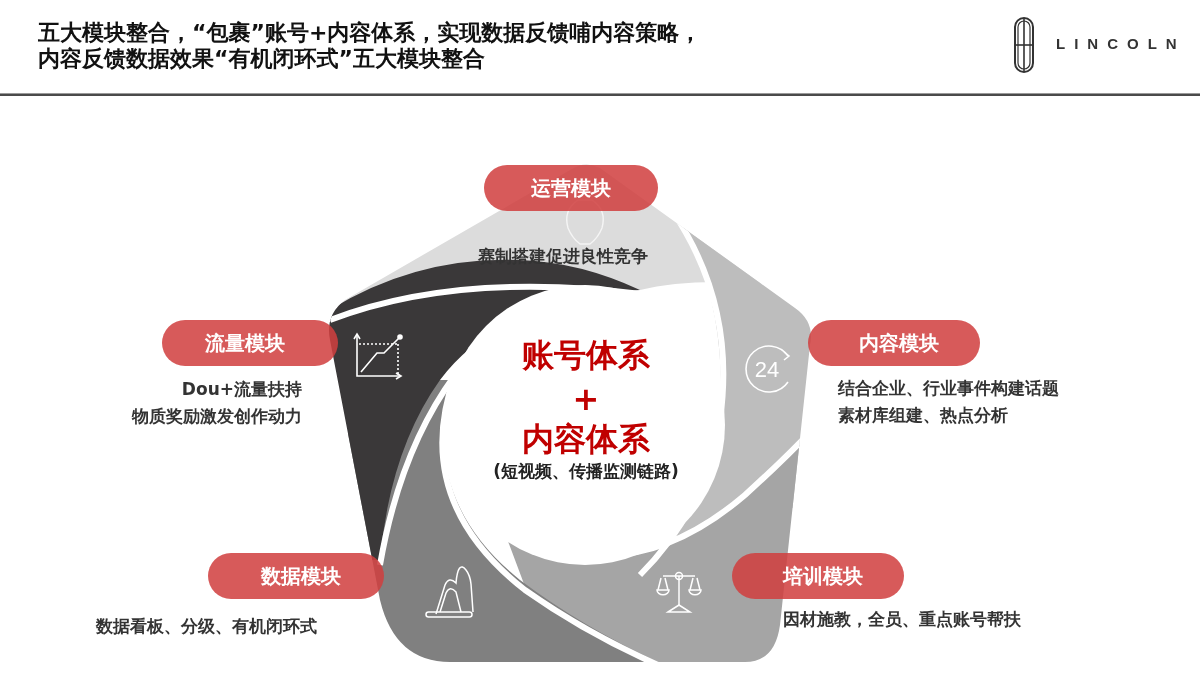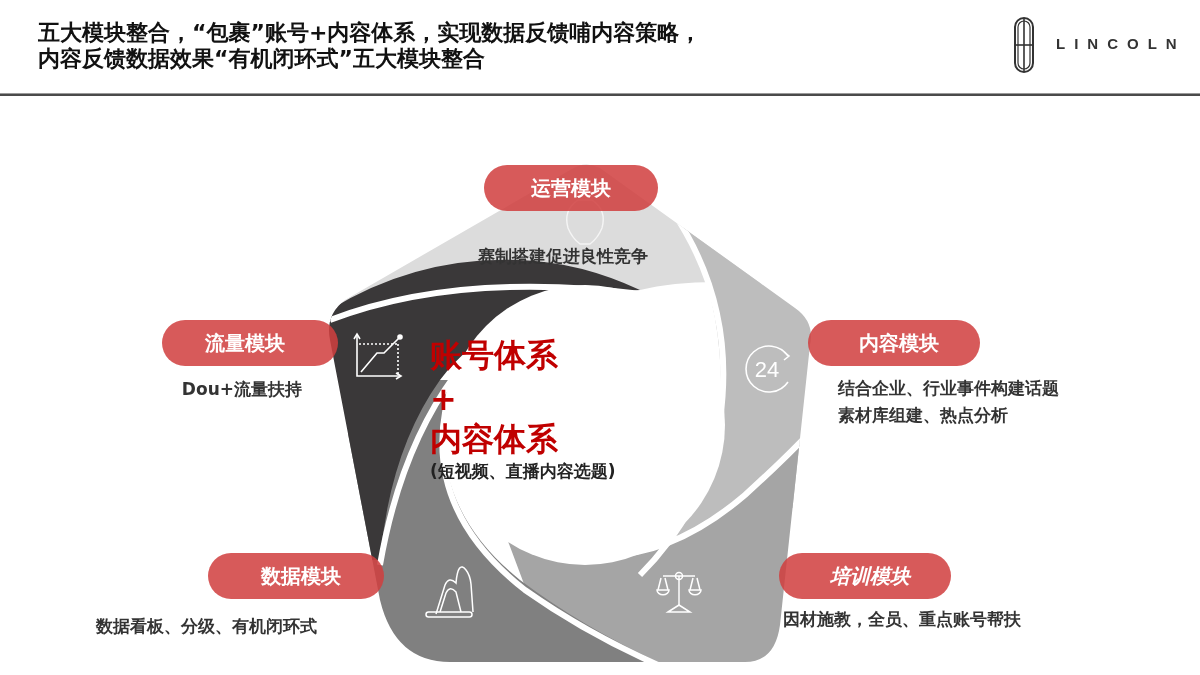--- a/index.html
+++ b/index.html
@@ -30,21 +30,21 @@
       position: absolute; height: 46px; border-radius: 23px;
       background: rgba(209, 63, 63, 0.86);
       color: #fff; font-size: 20px; font-weight: bold; line-height: 46px;
       text-align: center; white-space: nowrap;
     }
     .desc {
       position: absolute; font-size: 17px; font-weight: bold; color: #333;
       line-height: 27px; white-space: nowrap;
     }
     .center-block {
-      position: absolute; left: 430px; top: 335px; width: 280px; 
+      position: absolute; left: 446px; top: 335px; width: 280px; text-align: center;
     }
     .center-title { font-size: 32px; font-weight: bold; color: #c00000; line-height: 40px; }
     .center-sub { font-size: 17px; font-weight: bold; color: #222; line-height: 24px; }
     .center-plus { font-size: 32px; font-weight: bold; color: #c00000; line-height: 40px; margin-top: 4px; }
   </style>
 </head>
 <body>
 
 <div class="header">
   <div class="title">
@@ -123,40 +123,41 @@
     <path d="M 436 614 L 445 585 Q 449 576 456 583 Q 458 560 466 570 Q 470 575 471 584 L 473 612"></path>
     <path d="M 440 612 L 446 593 Q 450 585 456 592 L 461 612"></path>
     <rect x="426" y="612" width="46" height="5" rx="2.5"></rect>
   </g>
 </svg>
 
 <div class="center-block">
   <div class="center-title">账号体系</div>
   <div class="center-plus">+</div>
   <div class="center-title">内容体系</div>
-  <div class="center-sub">(短视频、直播内容选题)</div>
+  <div class="center-sub">(短视频、传播监测链路)</div>
 </div>
 
 <div class="pill" style="left:484px; top:165px; width:174px;">运营模块</div>
 <div class="desc" style="left:478px; top:219px;margin-top:24px;">
   <div>赛制搭建促进良性竞争</div>
 </div>
 
 <div class="pill" style="left:808px; top:320px; width:172px; padding-left:10px; box-sizing:border-box;">内容模块</div>
 <div class="desc" style="left:838px; top:375px;">
   <div>结合企业、行业事件构建话题</div>
   <div>素材库组建、热点分析</div>
 </div>
 
-<div class="pill" style="left:779px; top:553px; width:172px; padding-left:10px; box-sizing:border-box;font-style:italic;">培训模块</div>
+<div class="pill" style="left:732px; top:553px; width:172px; padding-left:10px; box-sizing:border-box;">培训模块</div>
 <div class="desc" style="left:783px; top:606px;">
   <div>因材施教，全员、重点账号帮扶</div>
 </div>
 
 <div class="pill" style="left:208px; top:553px; width:176px; padding-left:10px; box-sizing:border-box;">数据模块</div>
 <div class="desc" style="left:96px; top:613px;">
   <div>数据看板、分级、有机闭环式</div>
 </div>
 
 <div class="pill" style="left:162px; top:320px; width:176px; padding-right:10px; box-sizing:border-box;">流量模块</div>
 <div class="desc" style="left:100px; top:376px; text-align:right; width:202px;">
   <div>Dou+流量扶持</div>
+  <div>物质奖励激发创作动力</div>
 </div>
 
 </body></html>

